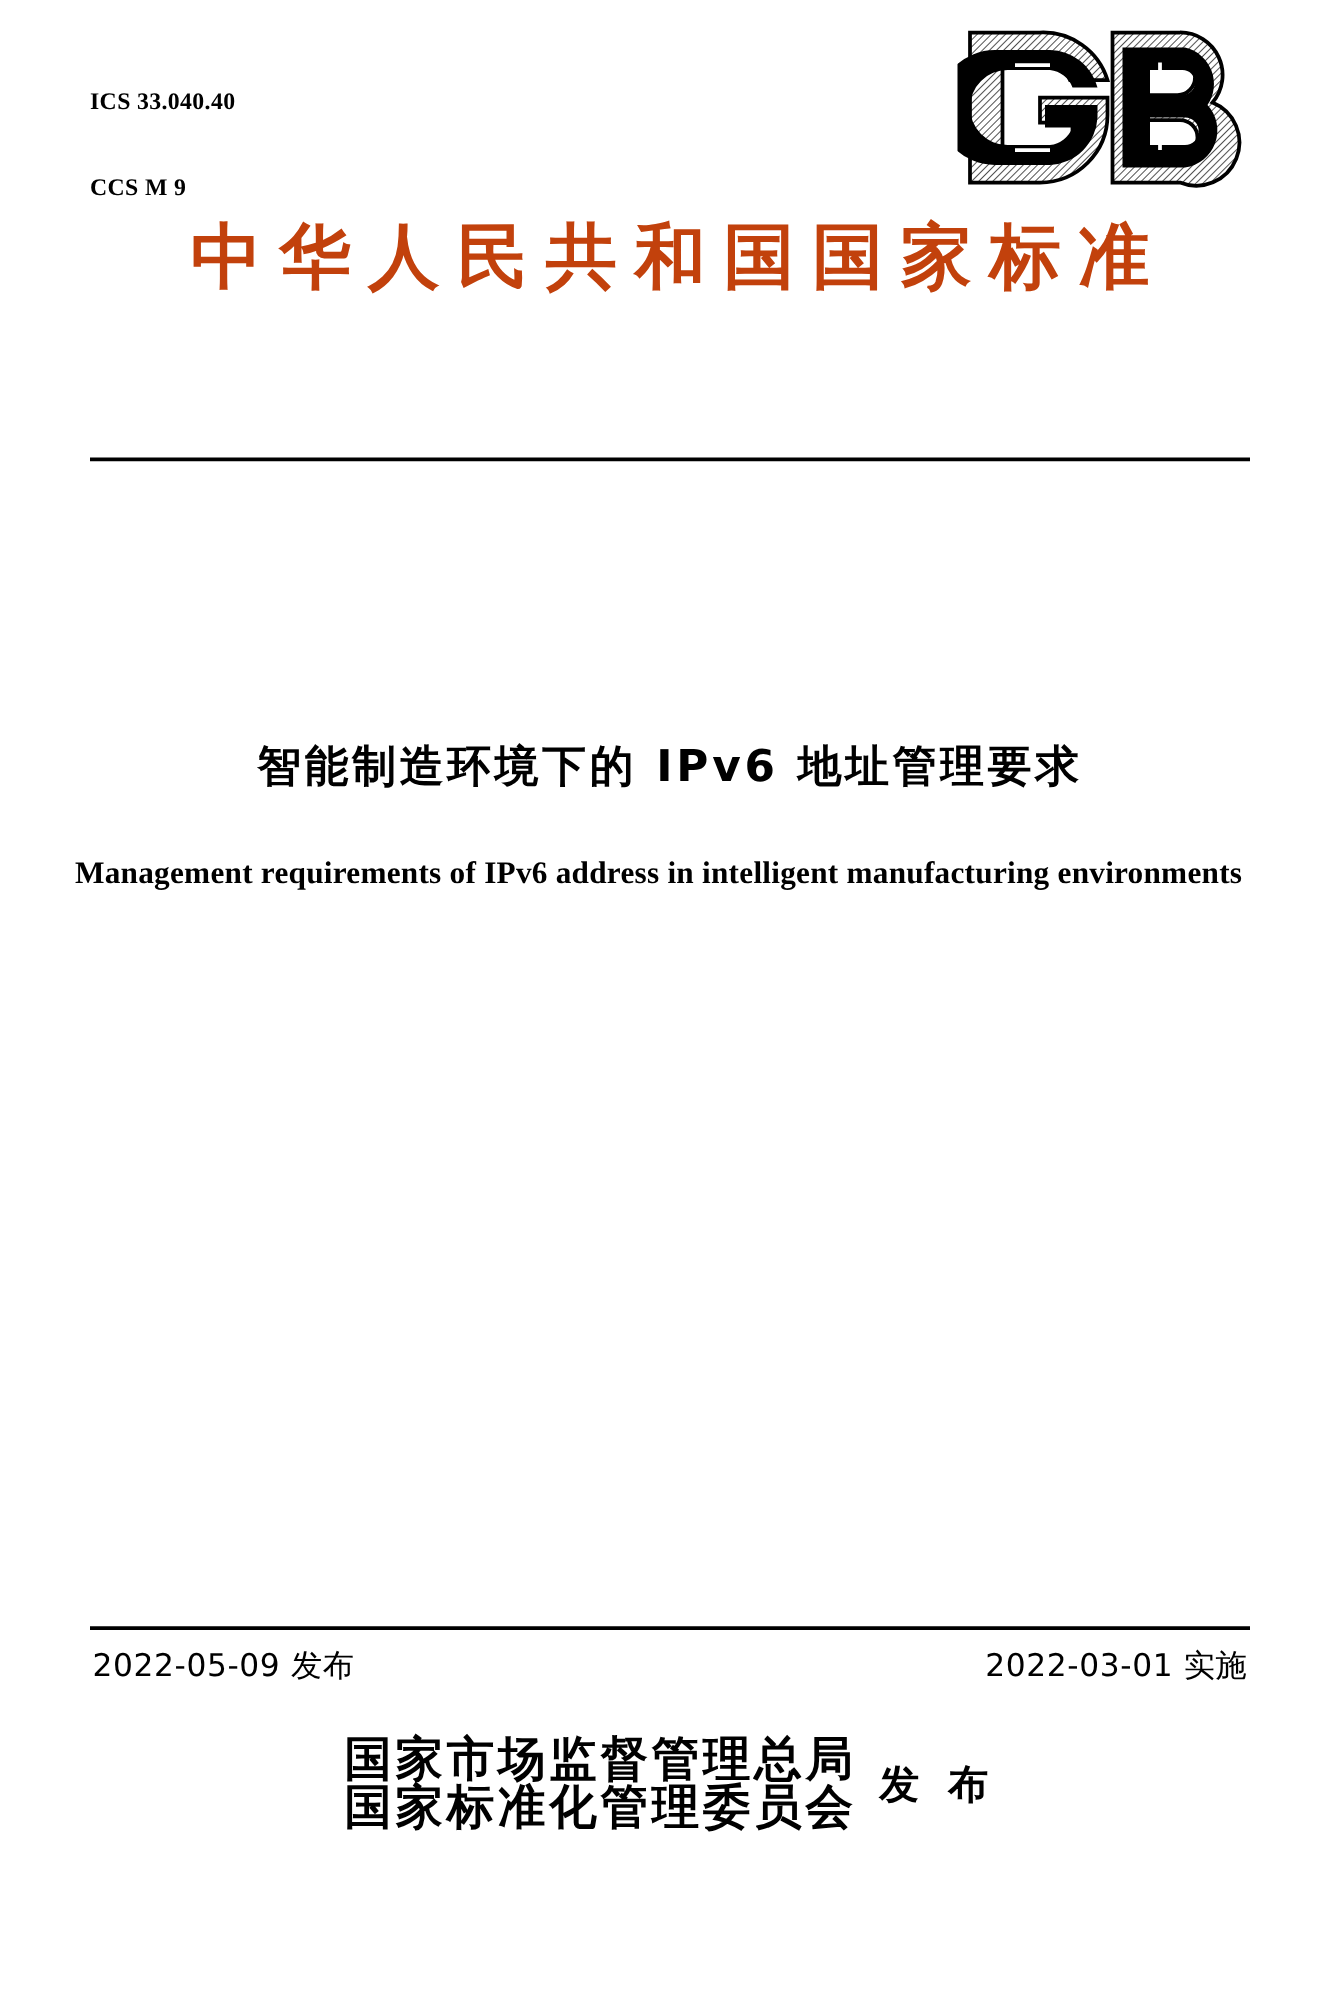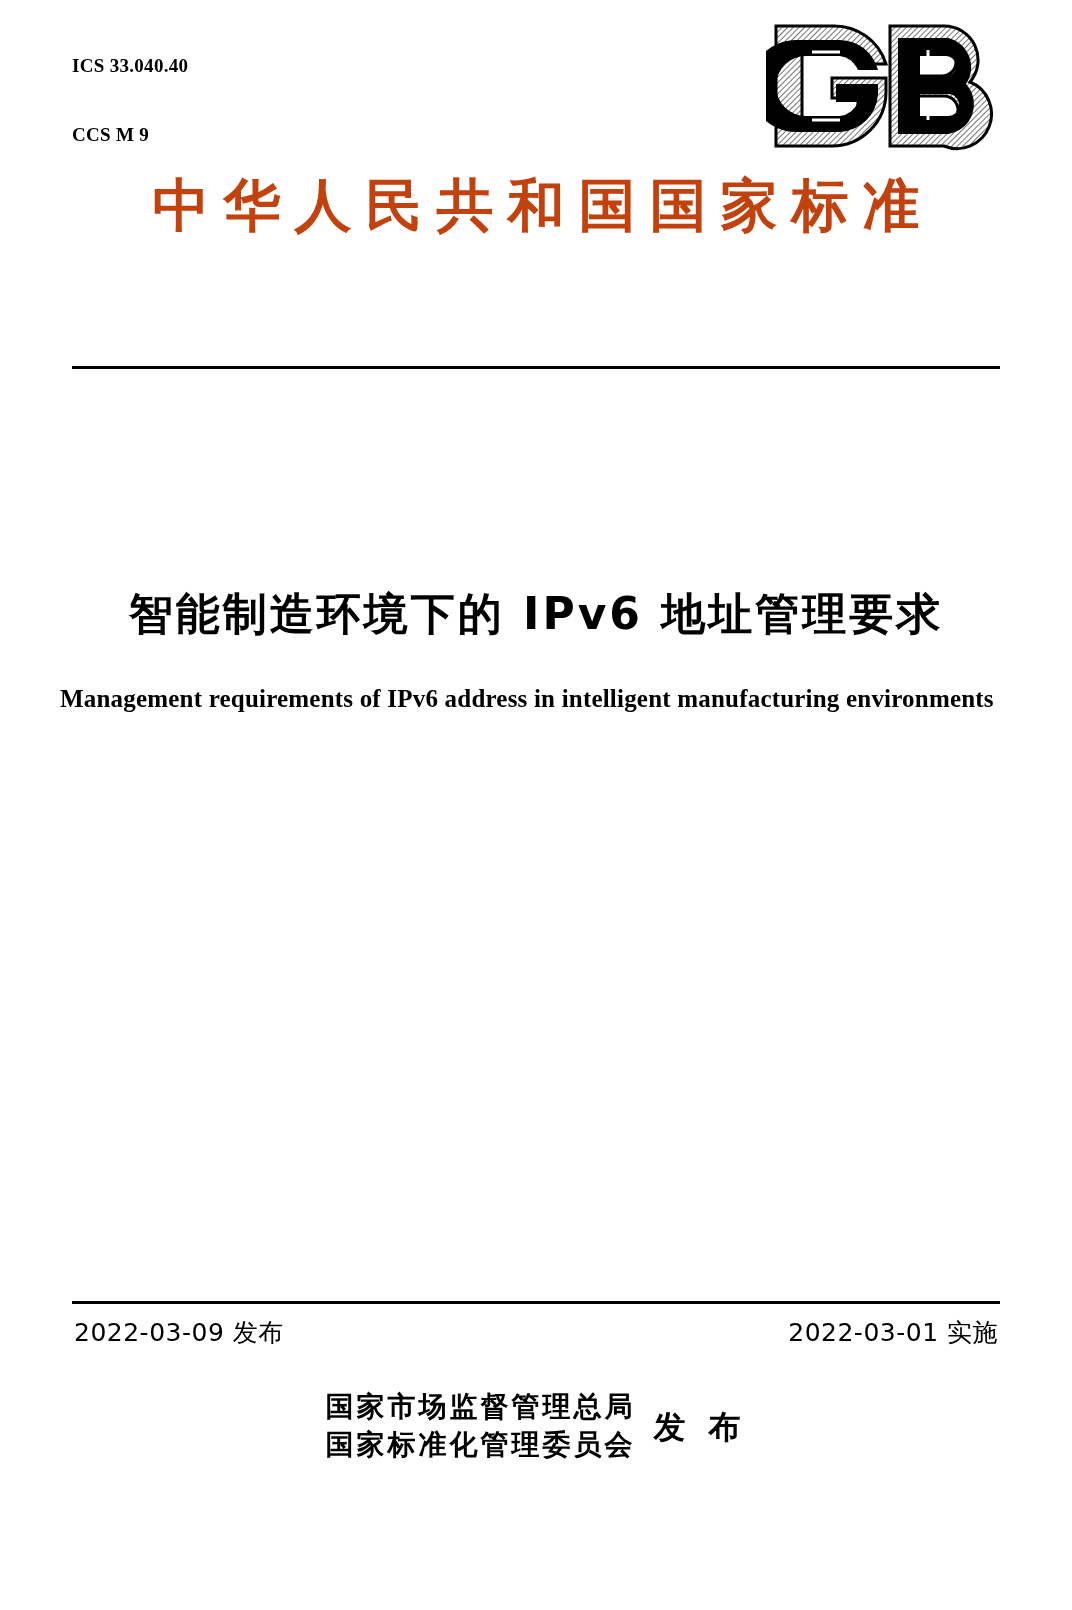--- a/index.html
+++ b/index.html
@@ -20,21 +20,21 @@
     position: absolute;
     inset: 0;
     width: 1072px;
     height: 1610px;
   }
 
   
   .ics-block {
     position: absolute;
     left: 72px;
-    top: 8px;
+    top: 24px;
     font-family: "Liberation Serif", serif;
     font-weight: bold;
     font-size: 19px;
     line-height: 23px;
     letter-spacing: 0.3px;
     white-space: pre;
   }
 
   
   .gb-logo {
@@ -92,21 +92,21 @@
 
   
   .doc-title-cn {
     position: absolute;
     left: 60px;
     right: 60px;
     top: 588px;
     text-align: center;
     font-family: "DejaVu Sans", sans-serif;
     font-weight: bold;
-    font-size: 44px;
+    font-size: 35px;
     letter-spacing: 3px;
     line-height: 52px;
   }
 
   
   .doc-title-en {
     position: absolute;
     left: 60px;
     right: 60px;
     top: 682px;
@@ -142,21 +142,21 @@
     left: 0;
     right: 0;
     top: 1388px;
     display: flex;
     align-items: center;
     justify-content: center;
   }
   .publisher-names {
     font-family: "DejaVu Sans", sans-serif;
     font-weight: bold;
-    font-size: 28px;
+    font-size: 38px;
     line-height: 38px;
     letter-spacing: 3px;
     text-align: center;
   }
   .publisher-verb {
     font-family: "DejaVu Sans", sans-serif;
     font-weight: bold;
     font-size: 32px;
     letter-spacing: 6px;
     margin-left: 18px;
@@ -203,21 +203,21 @@
 
   <div class="nat-title">中华人民共和国国家标准</div>
 
 
   <div class="rule-top"></div>
   <div class="rule-bottom"></div>
 
   <div class="doc-title-cn">智能制造环境下的 IPv6 地址管理要求</div>
   <div class="doc-title-en">Management requirements of IPv6 address in intelligent manufacturing environments</div>
 
-  <div class="date-issue">2022-03-09 发布</div>
+  <div class="date-issue">2022-05-09 发布</div>
   <div class="date-impl">2022-03-01 实施</div>
 
   <div class="publisher">
     <div class="publisher-names">
       <div>国家市场监督管理总局</div>
       <div>国家标准化管理委员会</div>
     </div>
     <div class="publisher-verb">发 布</div>
   </div>
 

